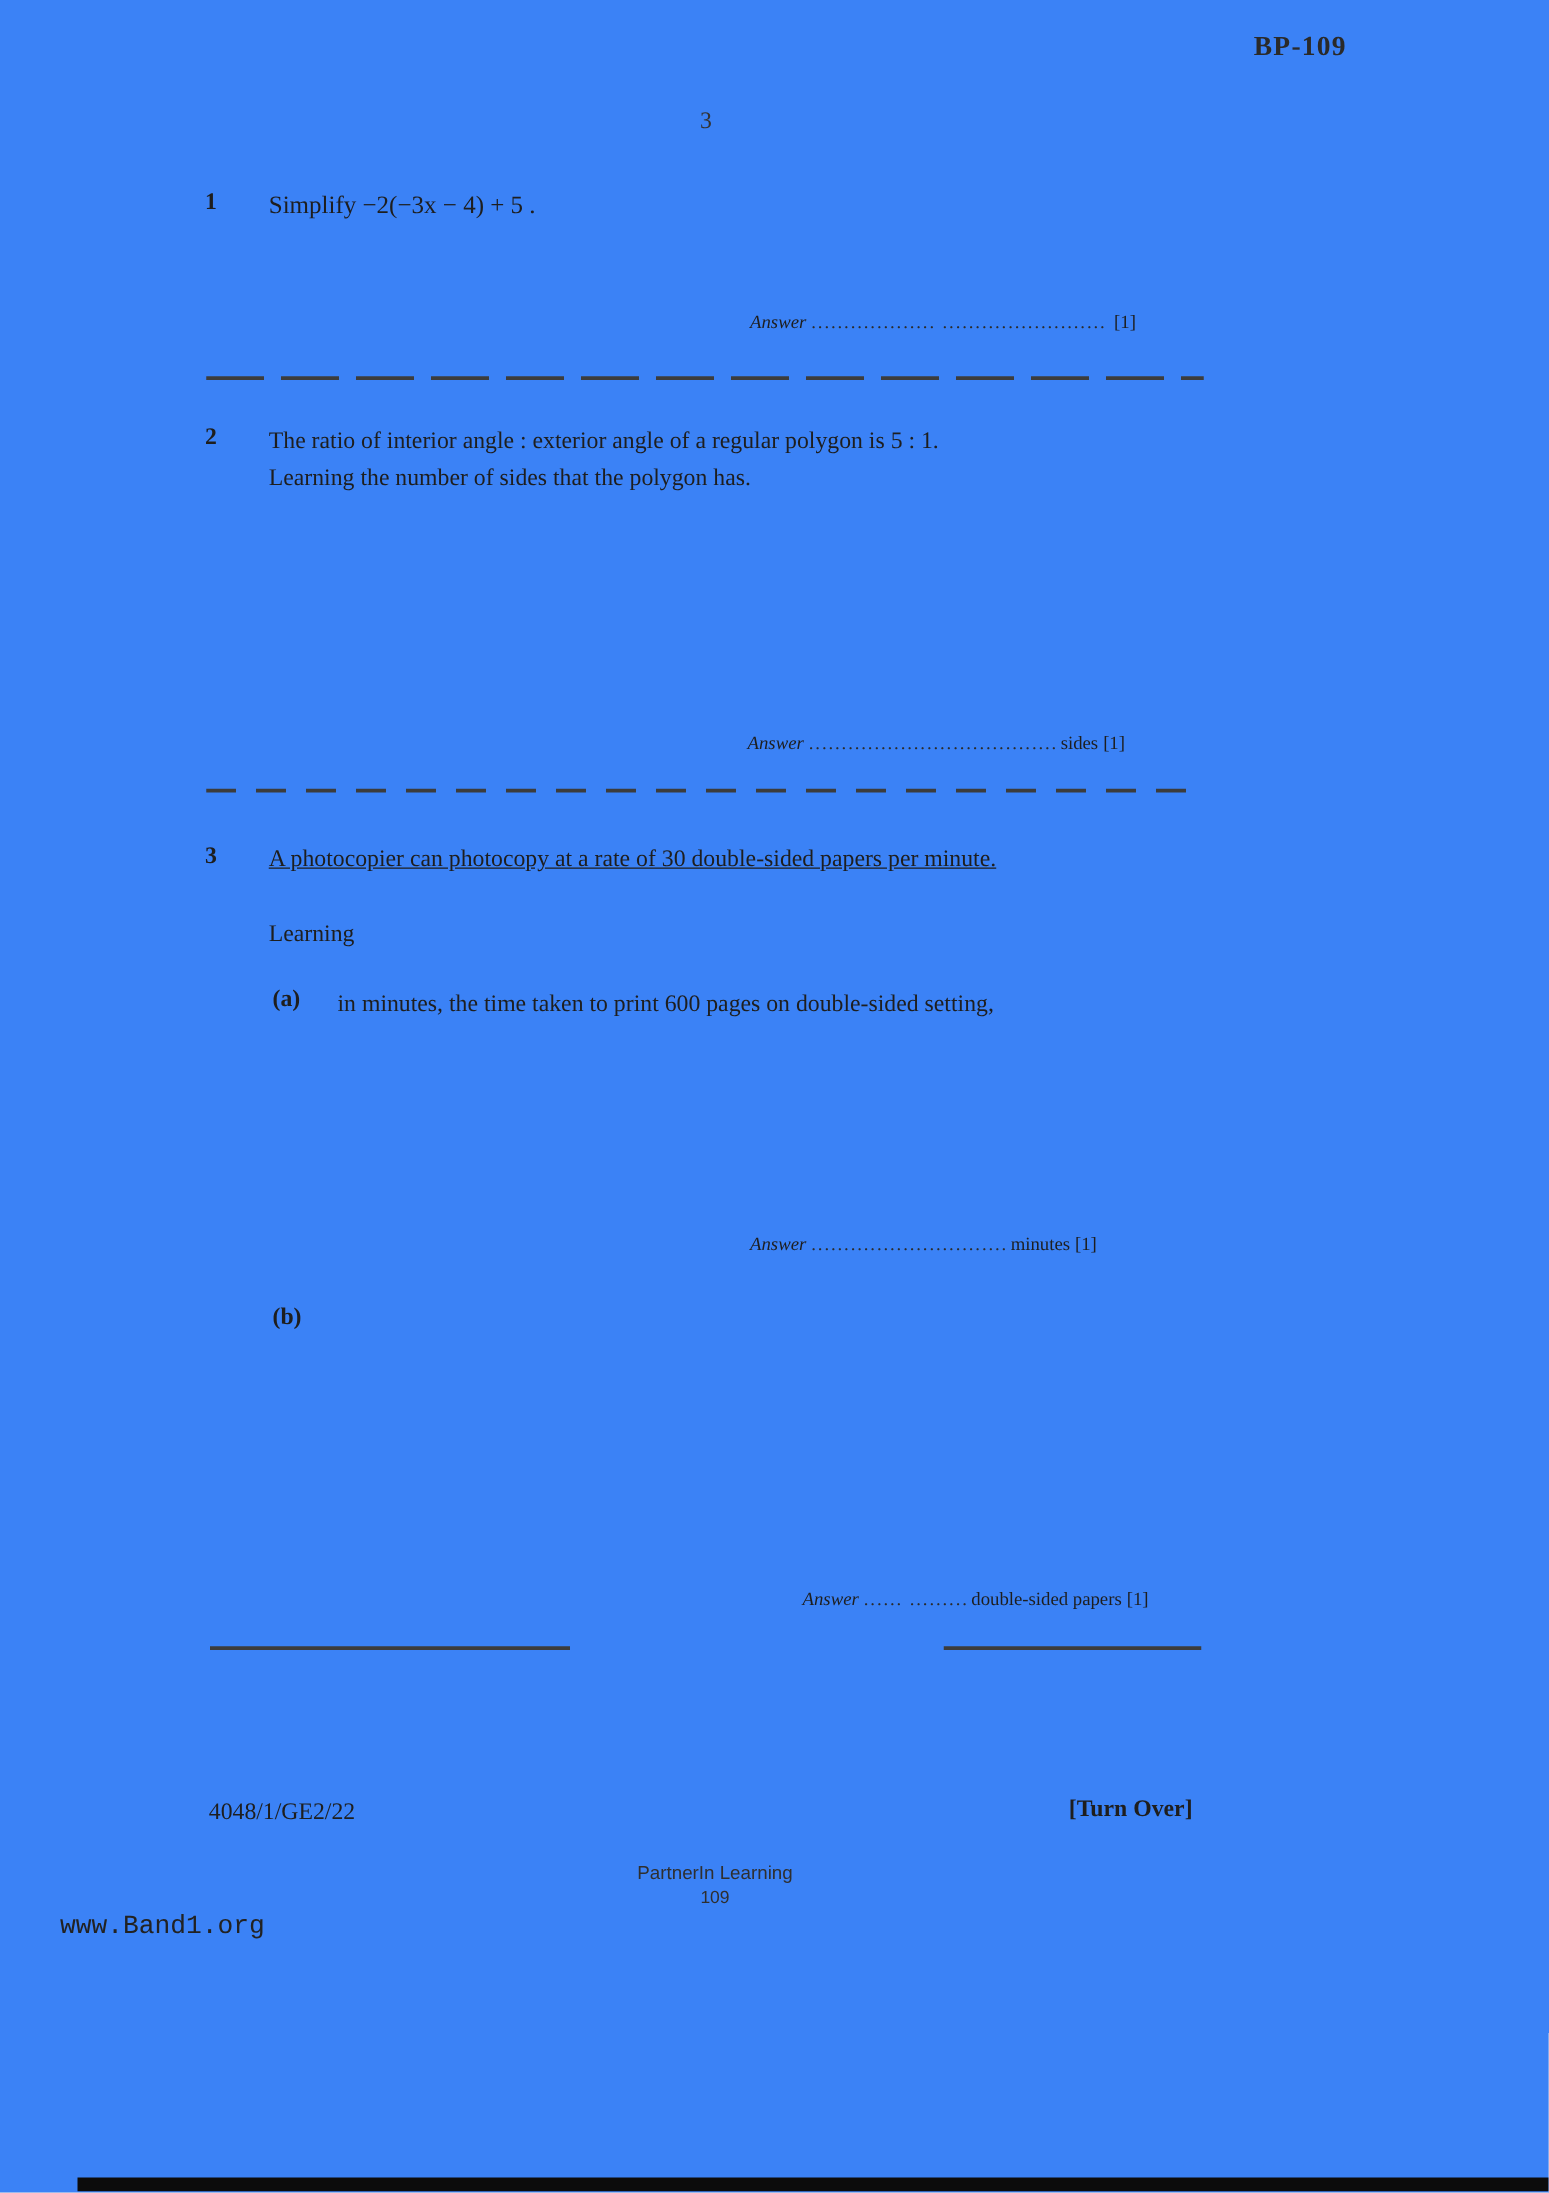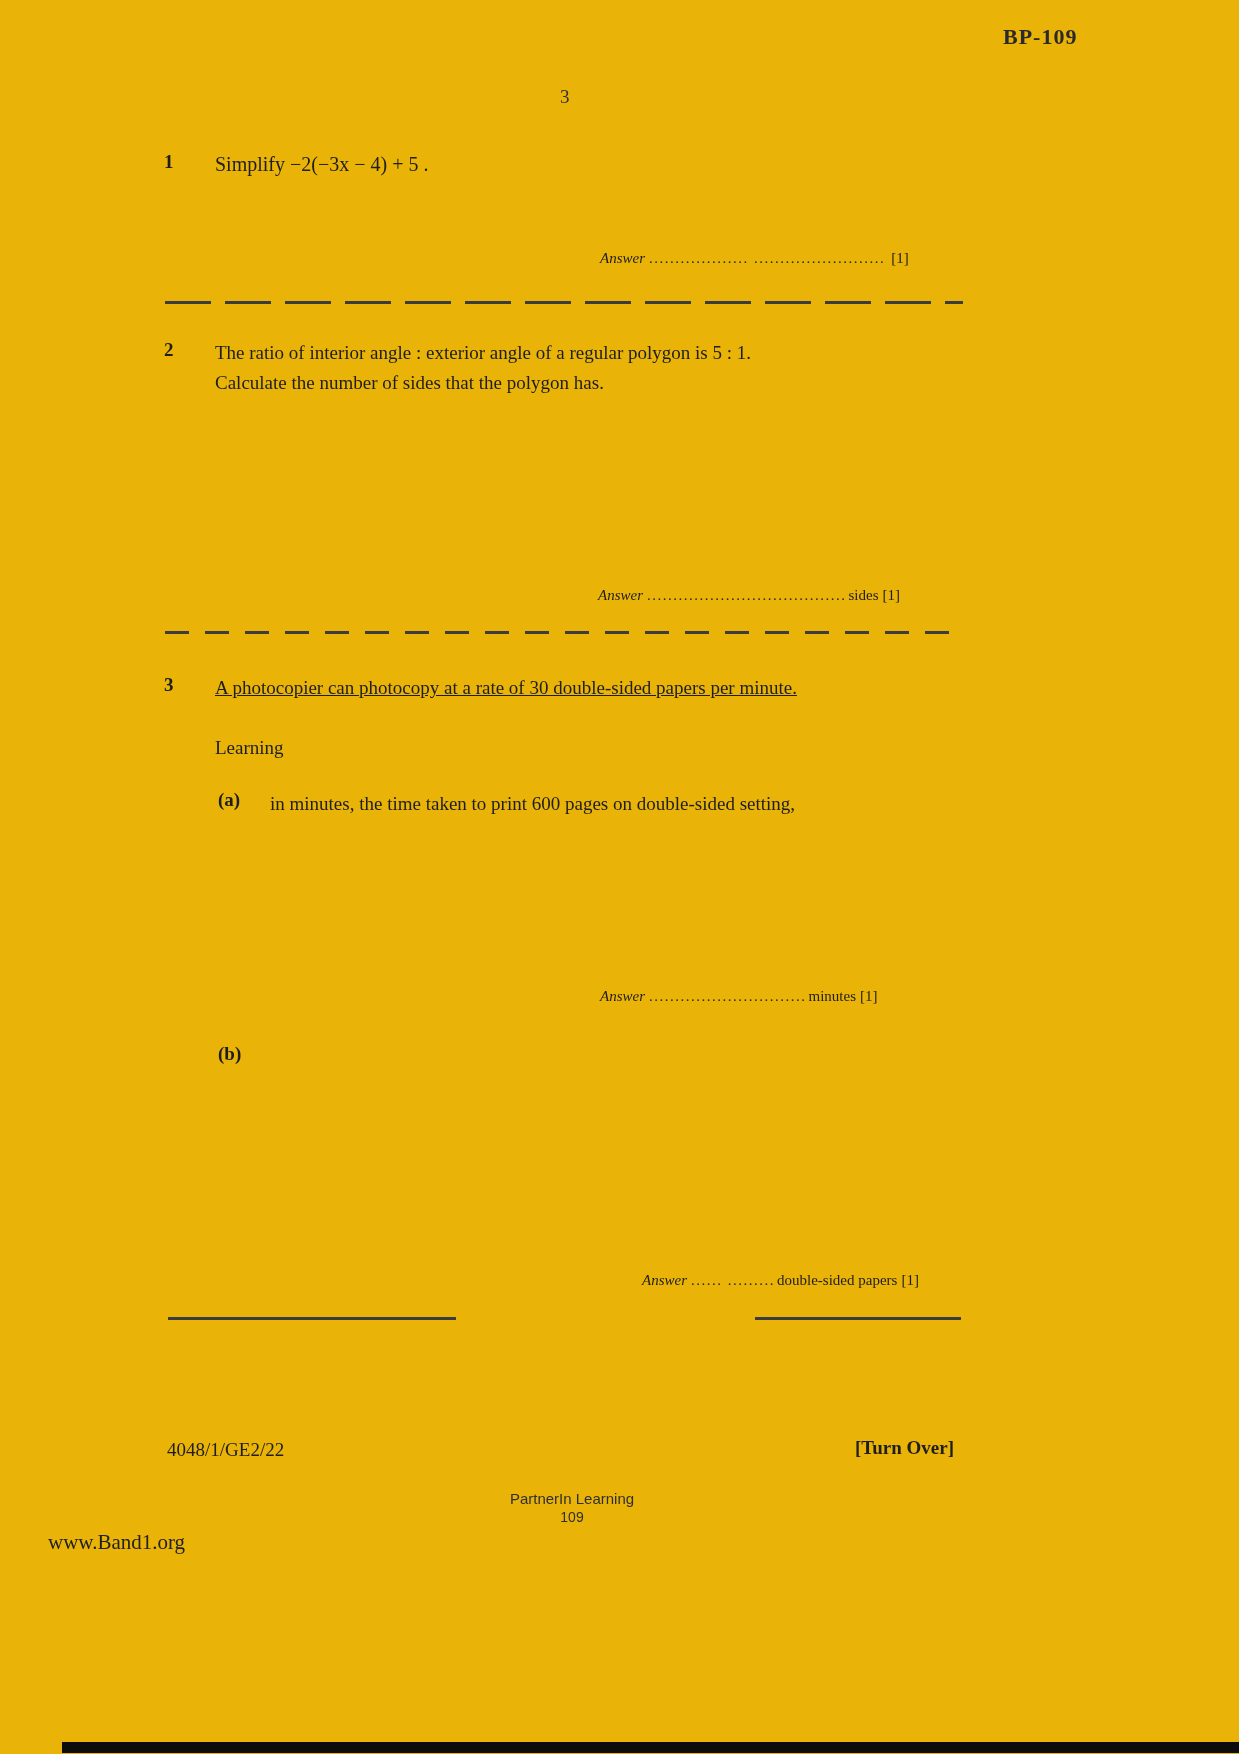--- a/index.html
+++ b/index.html
@@ -1,21 +1,21 @@
 <!DOCTYPE html>
 <html><head>
 <meta charset="utf-8">
 <style>
   html, body { margin: 0; padding: 0; background: #e8e8e8; }
   .page {
     position: relative;
     width: 1239px;
     height: 1754px;
     margin: 0 auto;
-    background: #eab308;
+    background: #3b82f6;
     font-family: "Liberation Serif", serif;
     color: #1e1e1e;
     overflow: hidden;
   }
   .abs { position: absolute; }
   .bp-code {
     font-size: 22px;
     font-weight: 700;
     letter-spacing: 1px;
     color: #2a2a2a;
@@ -42,21 +42,21 @@
   .turn-over { font-size: 19px; font-weight: 700; }
   .watermark {
     font-family: "Liberation Sans", sans-serif;
     font-size: 15px;
     color: #2f2f2f;
     text-align: center;
     width: 240px;
   }
   .watermark .wm2 { font-size: 14px; margin-top: 2px; }
   .website {
-    font-family: Liberation Serif, serif;
+    font-family: Liberation Mono, monospace;
     font-size: 21px;
     color: #222;
   }
   .bottom-bar {
     background: #0c0c0c;
     height: 11px;
   }
 </style>
 </head>
 <body>
@@ -70,21 +70,21 @@
   <div class="abs q-text math" style="left:215px; top:149px;">Simplify −2(−3x − 4) + 5 .</div>
 
   <div class="abs answer-line" style="left:600px; top:250px;">
     <span class="ans-label">Answer</span><span class="ans-dots">................... .........................</span><span class="ans-unit"></span><span class="ans-marks">[1]</span>
   </div>
 
   <div class="abs sep sep-dash-long" style="left:165px; top:301px; width:798px;"></div>
 
   <div class="abs q-number" style="left:164px; top:339px;">2</div>
   <div class="abs q-text" style="left:215px; top:338px; width:760px;">The ratio of interior angle : exterior angle of a regular polygon is 5 : 1.</div>
-  <div class="abs q-text" style="left:215px; top:368px; width:760px;">Calculate the number of sides that the polygon has.</div>
+  <div class="abs q-text" style="left:215px; top:368px; width:760px;">Learning the number of sides that the polygon has.</div>
 
   <div class="abs answer-line" style="left:578px; top:587px;margin-left:20px;">
     <span class="ans-label">Answer</span><span class="ans-dots">......................................</span><span class="ans-unit">sides</span><span class="ans-marks">[1]</span>
   </div>
 
   <div class="abs sep sep-dash-short" style="left:165px; top:631px; width:790px;"></div>
 
   <div class="abs q-number" style="left:164px; top:674px;">3</div>
   <div class="abs q-text" style="left:215px; top:673px; width:780px;text-decoration:underline;">A photocopier can photocopy at a rate of 30 double-sided papers per minute.</div>
 

